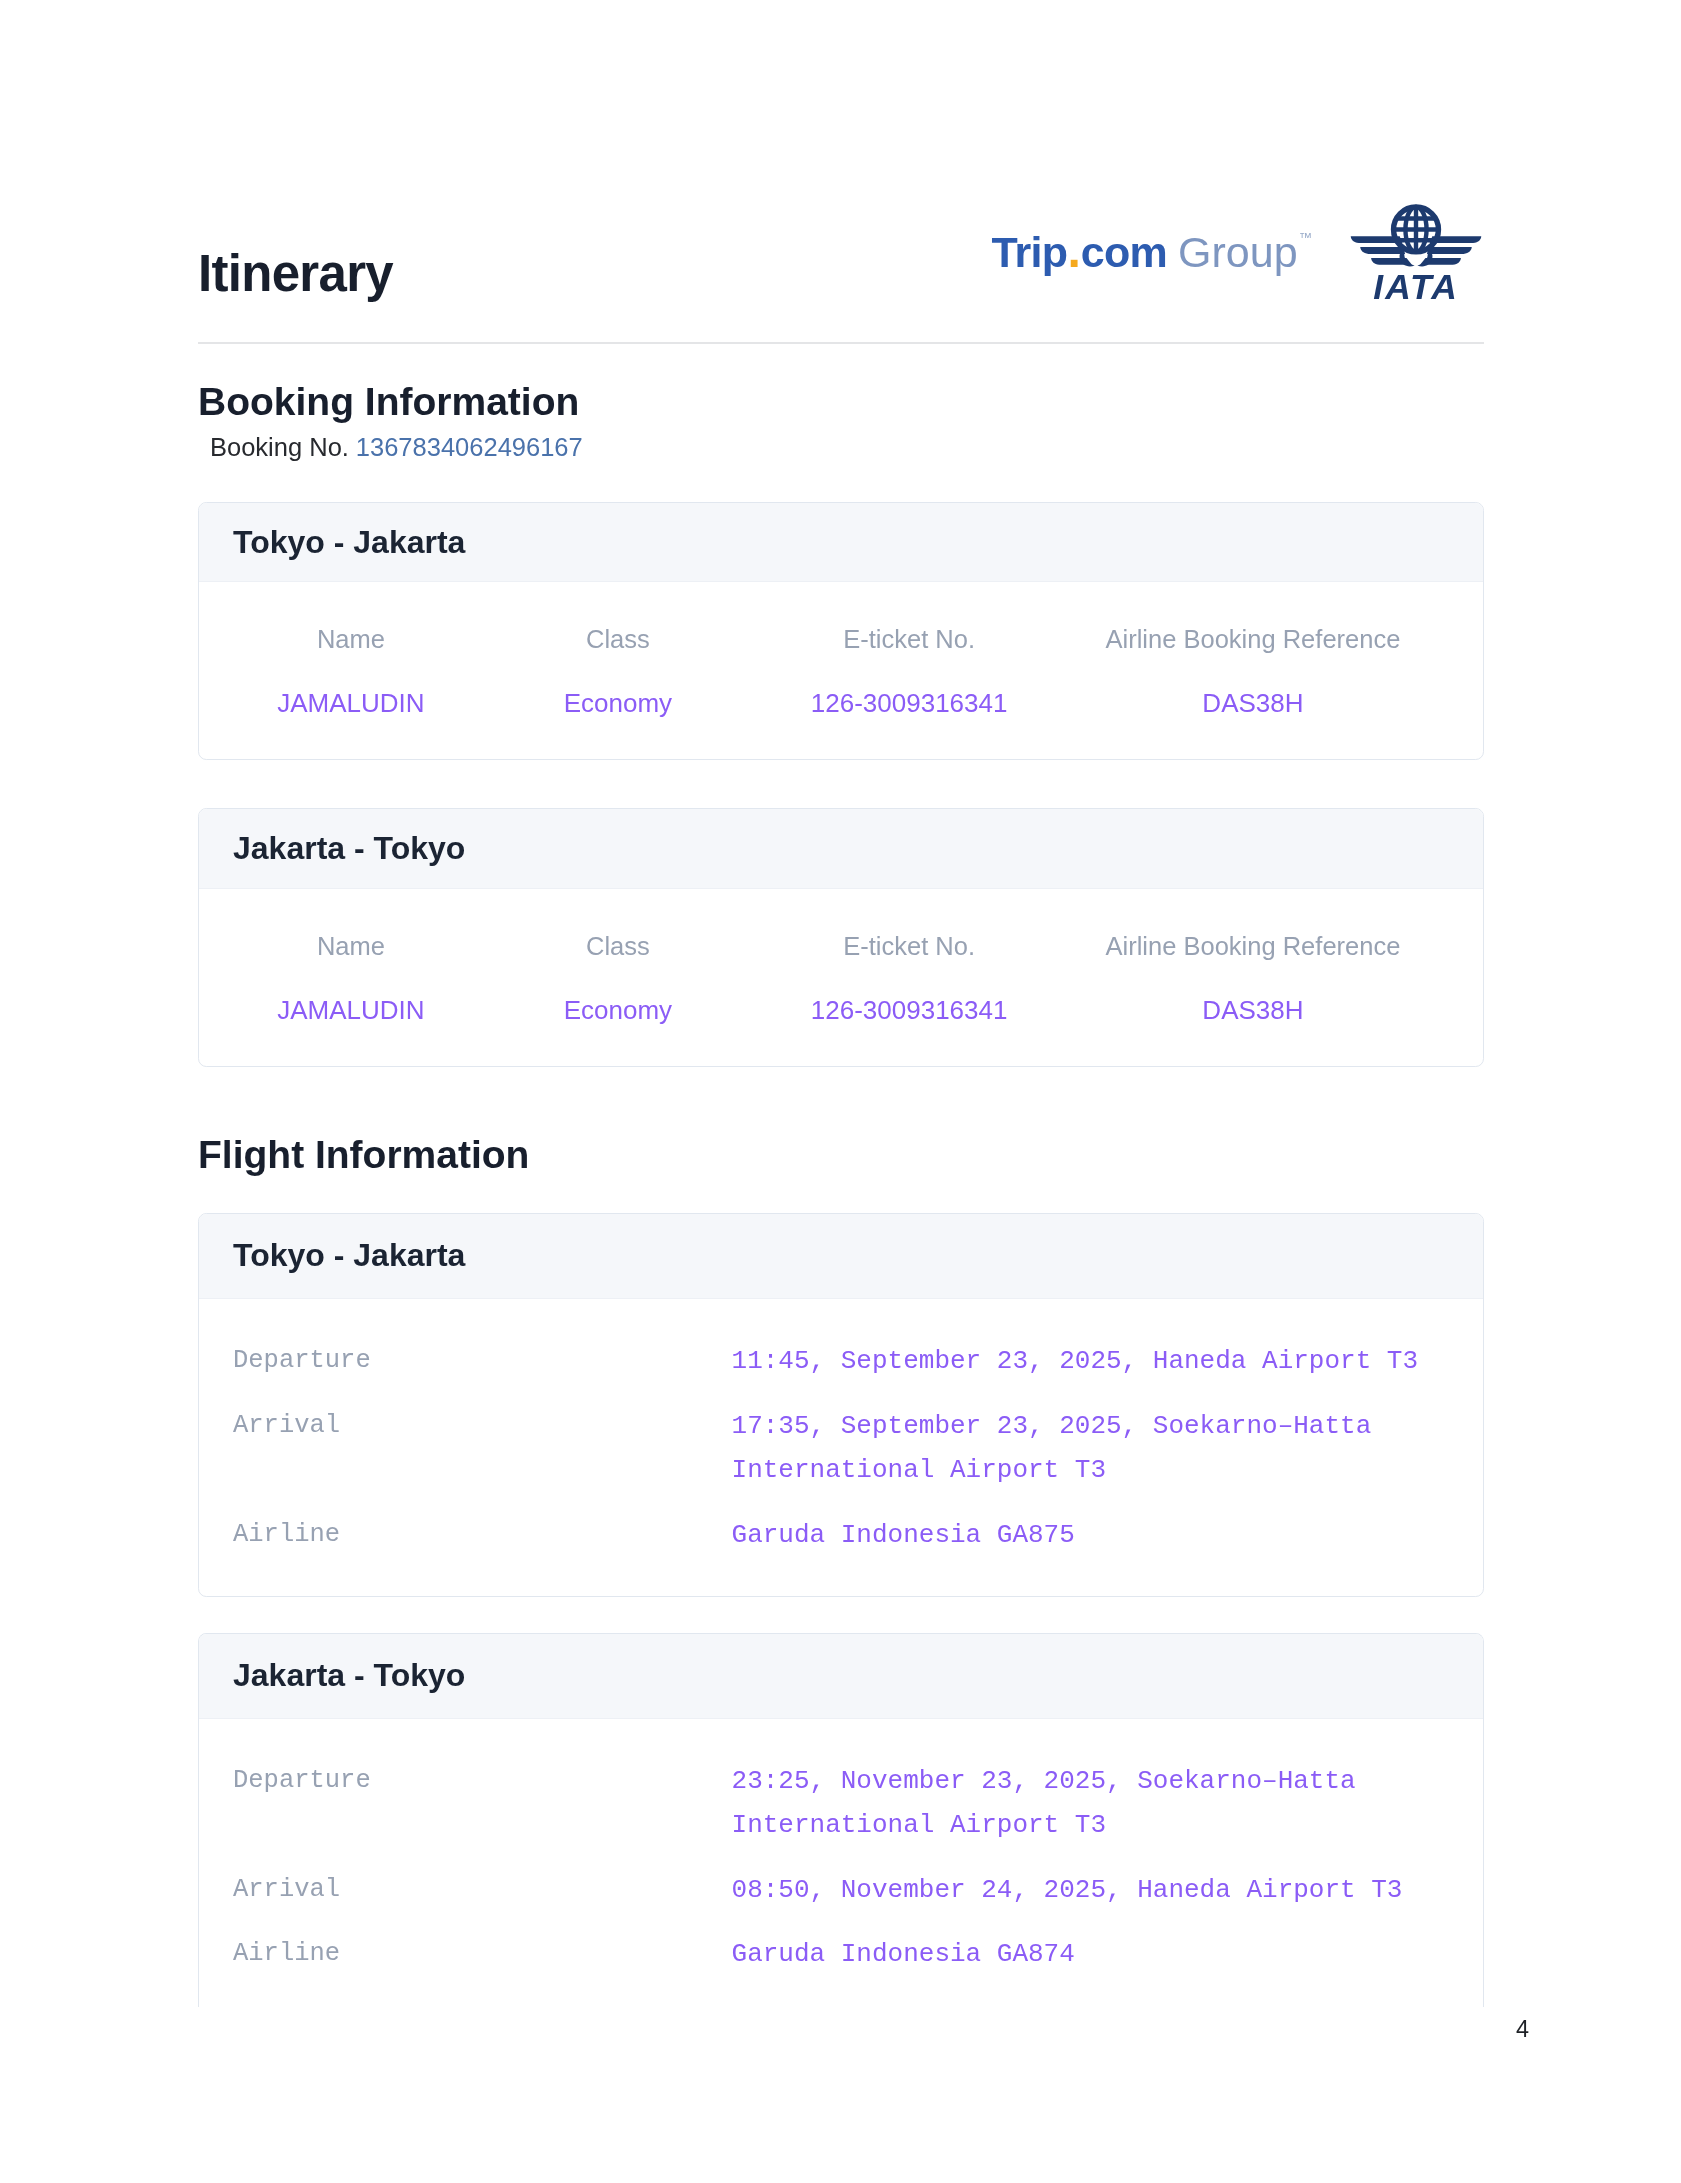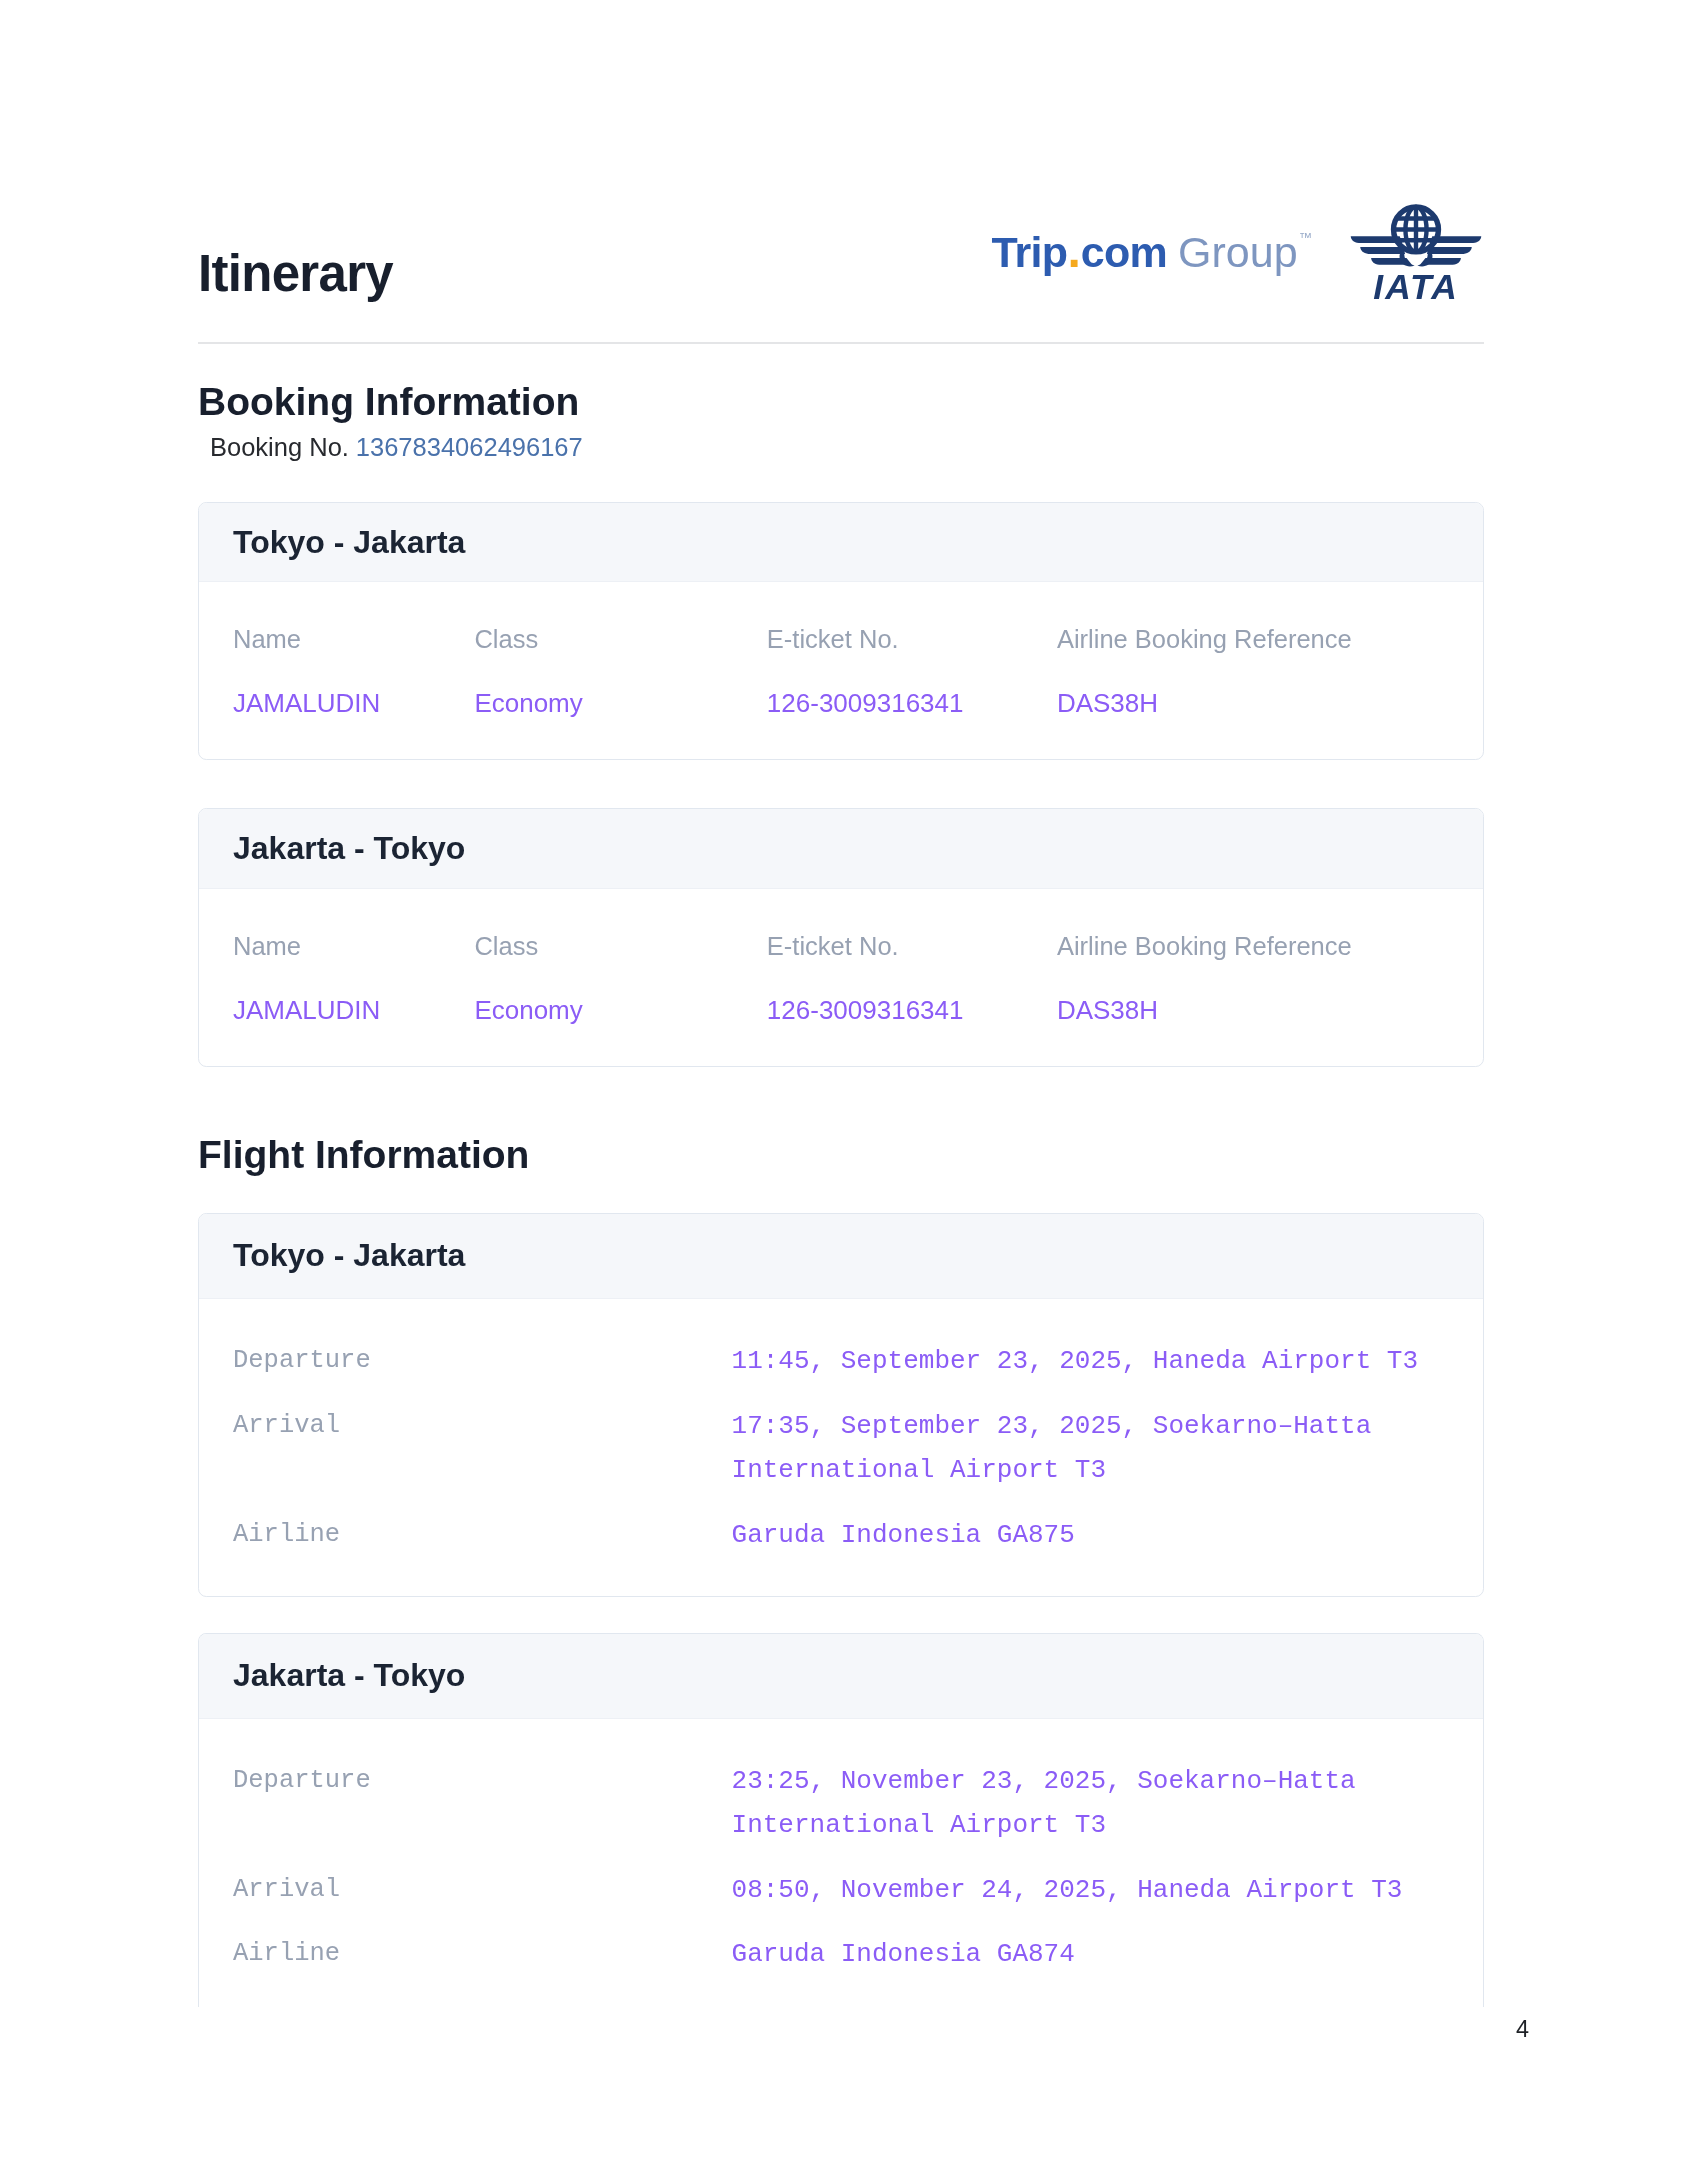--- a/index.html
+++ b/index.html
@@ -49,21 +49,21 @@
   }
   .booking-card { margin-top:40px; }
   .flight-card { margin-top:36px; }
   .card-header {
     background:#f5f7fa; border-bottom:1.4px solid #edf0f5;
     padding:20.7px 34px;
     font-size:32px; font-weight:700; color:#1b2433;
   }
   .flight-card .card-header { padding:23.4px 34px; }
 
-  .booking-card .card-body { padding:43px 34px 40px 34px; }
+  .booking-card .card-body { padding:43px 34px 40px 34px;text-align:center; }
   .cols4 { display:grid; grid-template-columns:19.4% 23.6% 23.4% auto; column-gap:5.5px; }
   .cols4.labels { margin-bottom:34px; }
   .lbl { font-size:25.5px; color:#97a1b2; }
   .val { font-size:26px; color:#8b5cf6; }
 
   .flight-card .card-body { padding:40px 34px 39px 34px; }
   .frow { display:grid; grid-template-columns:41% auto; margin-bottom:20.7px;font-family:Liberation Mono, monospace; }
   .frow:last-child { margin-bottom:0; }
   .frow .lbl { line-height:1.7; }
   .frow .val { line-height:1.7; max-width:689px; }

